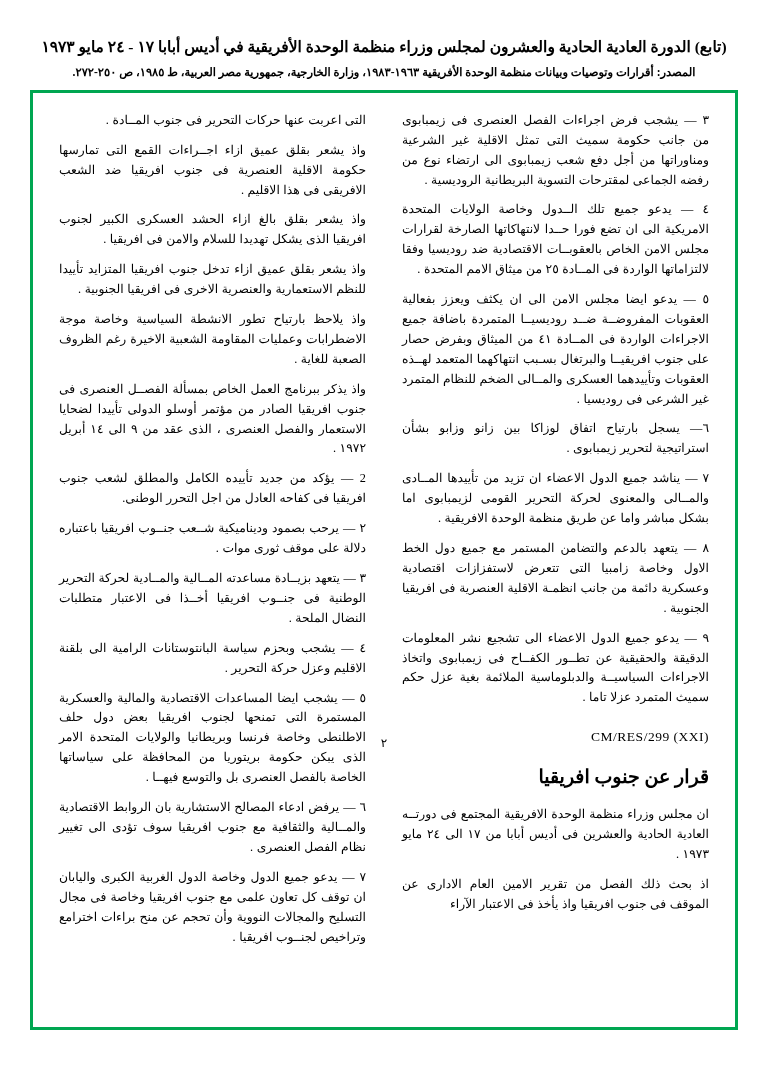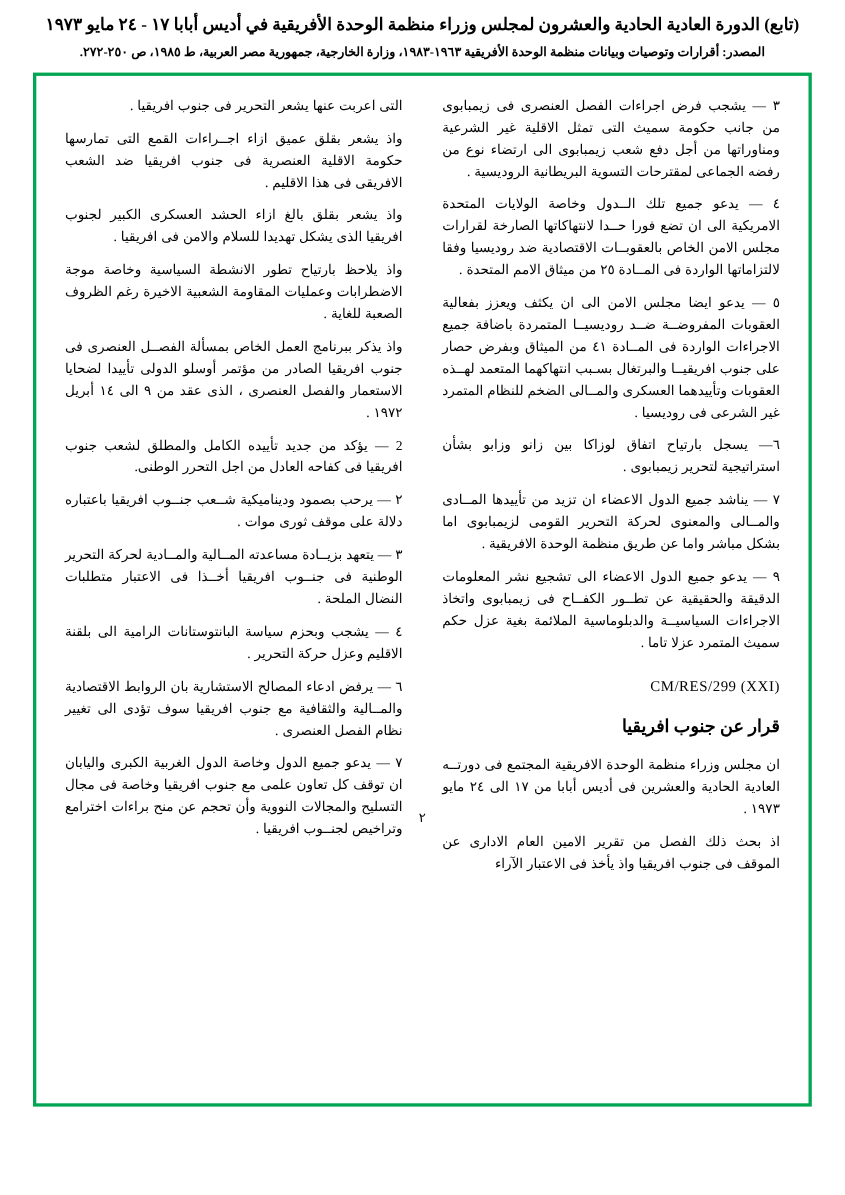--- a/index.html
+++ b/index.html
@@ -12,21 +12,21 @@
     height: 1086px;
     font-family: "Liberation Serif", "DejaVu Serif", serif;
     color: #000000;
     position: relative;
     overflow: hidden;
   }
   .page {
     width: 768px;
     height: 765px;
     box-sizing: border-box;
-    padding: 12px 30px 10px 30px;
+    padding: 36px 30px 10px 30px;
     position: relative;
   }
   .header {
     text-align: center;
     direction: rtl;
   }
   .header-title {
     font-weight: bold;
     font-size: 15.5px;
     letter-spacing: 0px;
@@ -74,21 +74,21 @@
   .res-code {
     font-family: Liberation Serif, serif;
     direction: ltr;
     text-align: left;
     font-size: 13.5px;
     margin: 18px 0 14px 0;
     letter-spacing: 0.5px;
   }
   .res-title {
     font-weight: bold;
-    font-size: 16px;
+    font-size: 19px;
     text-align: center;
     margin: 0 0 12px 0;
   }
   .footer {
     position: absolute;
     bottom: 14px;
     left: 0;
     width: 100%;
     text-align: center;
     font-size: 12px;
@@ -106,37 +106,40 @@
 
   <div class="frame">
     <div class="columns">
 
       <div class="col right">
         <p class="par">٣ — يشجب فرض اجراءات الفصل العنصرى فى زيمبابوى من جانب حكومة سميث التى تمثل الاقلية غير الشرعية ومناوراتها من أجل دفع شعب زيمبابوى الى ارتضاء نوع من رفضه الجماعى لمقترحات التسوية البريطانية الروديسية .</p>
         <p class="par">٤ — يدعو جميع تلك الــدول وخاصة الولايات المتحدة الامريكية الى ان تضع فورا حــدا لانتهاكاتها الصارخة لقرارات مجلس الامن الخاص بالعقوبــات الاقتصادية ضد روديسيا وفقا لالتزاماتها الواردة فى المــادة ٢٥ من ميثاق الامم المتحدة .</p>
         <p class="par">٥ — يدعو ايضا مجلس الامن الى ان يكثف ويعزز بفعالية العقوبات المفروضــة ضــد روديسيــا المتمردة باضافة جميع الاجراءات الواردة فى المــادة ٤١ من الميثاق وبفرض حصار على جنوب افريقيــا والبرتغال بسـبب انتهاكهما المتعمد لهــذه العقوبات وتأييدهما العسكرى والمــالى الضخم للنظام المتمرد غير الشرعى فى روديسيا .</p>
         <p class="par">٦— يسجل بارتياح اتفاق لوزاكا بين زانو وزابو بشأن استراتيجية لتحرير زيمبابوى .</p>
         <p class="par">٧ — يناشد جميع الدول الاعضاء ان تزيد من تأييدها المــادى والمــالى والمعنوى لحركة التحرير القومى لزيمبابوى اما بشكل مباشر واما عن طريق منظمة الوحدة الافريقية .</p>
+        <p class="par">٨ — يتعهد بالدعم والتضامن المستمر مع جميع دول الخط الاول وخاصة زامبيا التى تتعرض لاستفزازات اقتصادية وعسكرية دائمة من جانب انظمـة الاقلية العنصرية فى افريقيا الجنوبية .</p>
         <p class="par">٩ — يدعو جميع الدول الاعضاء الى تشجيع نشر المعلومات الدقيقة والحقيقية عن تطــور الكفــاح فى زيمبابوى واتخاذ الاجراءات السياسيــة والدبلوماسية الملائمة بغية عزل حكم سميث المتمرد عزلا تاما .</p>
         <div class="res-code">CM/RES/299  (XXI)</div>
         <div class="res-title">قرار عن جنوب افريقيا</div>
         <p class="par">ان مجلس وزراء منظمة الوحدة الافريقية المجتمع فى دورتــه العادية الحادية والعشرين فى أديس أبابا من ١٧ الى ٢٤ مايو ١٩٧٣ .</p>
         <p class="par last">اذ بحث ذلك الفصل من تقرير الامين العام الادارى عن الموقف فى جنوب افريقيا واذ يأخذ فى الاعتبار الآراء</p>
       </div>
 
       <div class="col left">
-        <p class="par">التى اعربت عنها يشعر التحرير فى جنوب افريقيا .</p>
+        <p class="par">التى اعربت عنها حركات التحرير فى جنوب المــادة .</p>
         <p class="par">واذ يشعر بقلق عميق ازاء اجــراءات القمع التى تمارسها حكومة الاقلية العنصرية فى جنوب افريقيا ضد الشعب الافريقى فى هذا الاقليم .</p>
         <p class="par">واذ يشعر بقلق بالغ ازاء الحشد العسكرى الكبير لجنوب افريقيا الذى يشكل تهديدا للسلام والامن فى افريقيا .</p>
+        <p class="par">واذ يشعر بقلق عميق ازاء تدخل جنوب افريقيا المتزايد تأييدا للنظم الاستعمارية والعنصرية الاخرى فى افريقيا الجنوبية .</p>
         <p class="par">واذ يلاحظ بارتياح تطور الانشطة السياسية وخاصة موجة الاضطرابات وعمليات المقاومة الشعبية الاخيرة رغم الظروف الصعبة للغاية .</p>
         <p class="par">واذ يذكر ببرنامج العمل الخاص بمسألة الفصــل العنصرى فى جنوب افريقيا الصادر من مؤتمر أوسلو الدولى تأييدا لضحايا الاستعمار والفصل العنصرى ، الذى عقد من ٩ الى ١٤ أبريل ١٩٧٢ .</p>
         <p class="par">2 — يؤكد من جديد تأييده الكامل والمطلق لشعب جنوب افريقيا فى كفاحه العادل من اجل التحرر الوطنى.</p>
         <p class="par">٢ — يرحب بصمود وديناميكية شــعب جنــوب افريقيا باعتباره دلالة على موقف ثورى موات .</p>
         <p class="par">٣ — يتعهد بزيــادة مساعدته المــالية والمــادية لحركة التحرير الوطنية فى جنــوب افريقيا أخــذا فى الاعتبار متطلبات النضال الملحة .</p>
         <p class="par">٤ — يشجب وبحزم سياسة البانتوستانات الرامية الى بلقنة الاقليم وعزل حركة التحرير .</p>
+        <p class="par">٥ — يشجب ايضا المساعدات الاقتصادية والمالية والعسكرية المستمرة التى تمنحها لجنوب افريقيا بعض دول حلف الاطلنطى وخاصة فرنسا وبريطانيا والولايات المتحدة الامر الذى يبكن حكومة بريتوريا من المحافظة على سياساتها الخاصة بالفصل العنصرى بل والتوسع فيهــا .</p>
         <p class="par">٦ — يرفض ادعاء المصالح الاستشارية بان الروابط الاقتصادية والمــالية والثقافية مع جنوب افريقيا سوف تؤدى الى تغيير نظام الفصل العنصرى .</p>
         <p class="par last">٧ — يدعو جميع الدول وخاصة الدول الغربية الكبرى واليابان ان توقف كل تعاون علمى مع جنوب افريقيا وخاصة فى مجال التسليح والمجالات النووية وأن تحجم عن منح براءات اخترامع وتراخيص لجنــوب افريقيا .</p>
       </div>
 
     </div>
   </div>
 
   <div class="footer">٢</div>
 
 </div>

